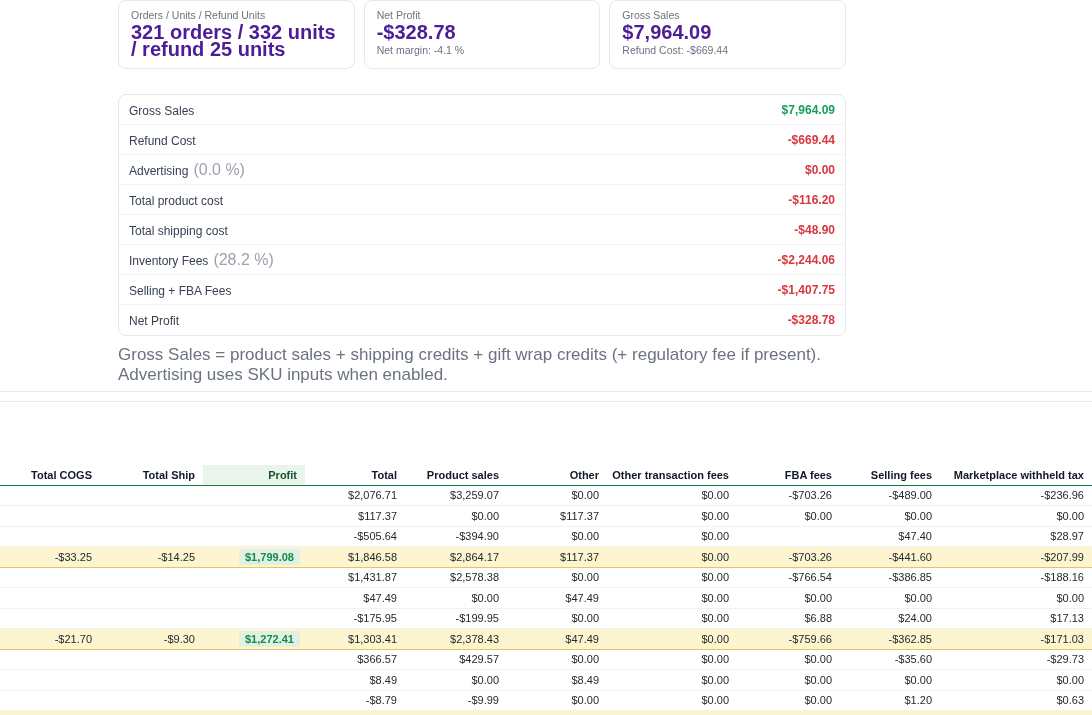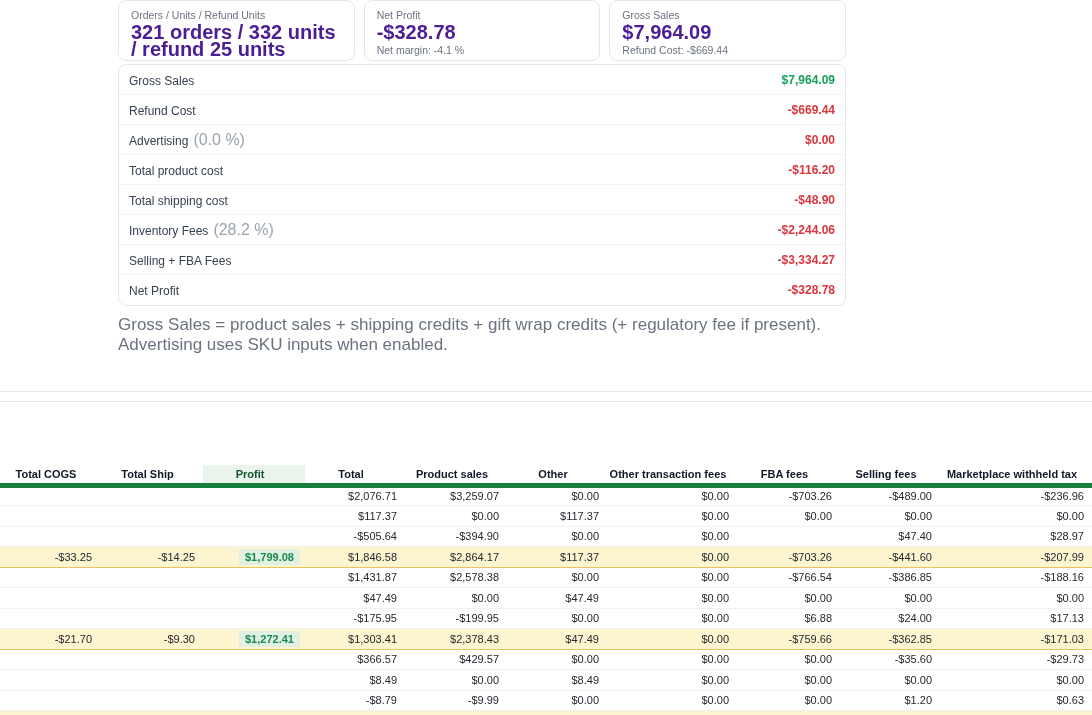--- a/index.html
+++ b/index.html
@@ -12,21 +12,21 @@
   .page { position:absolute; inset:0; }
 
   
   .summary-wrap { position:absolute; left:118px; top:0; width:728px; }
   .summary-header { height:38px; display:flex; align-items:center; justify-content:space-between; }
   .title-group { display:flex; align-items:center; gap:7px; }
   .section-title { font-size:13px; font-weight:600; color:#111827; }
   .timezone { font-size:11px; color:#6b7280; }
   .pin-icon svg { display:block; }
 
-  .cards { display:flex; gap:9px; height:61px; margin-bottom:3px; }
+  .cards { display:flex; gap:9px; height:69px; margin-bottom:25px; }
   .card {
     flex:1; border:1px solid #e5e7eb; border-radius:8px;
     padding:8px 12px; background:#fff;
   }
   .card-label { font-size:10.5px; color:#6b7280; margin-bottom:3px; }
   .card-value { font-size:20px; line-height:16.5px; font-weight:700; color:#4c1d95; }
   .card-sub { font-size:10.5px; color:#6b7280; margin-top:3px; }
 
   .summary-list { border:1px solid #e5e7eb; border-radius:8px; overflow:hidden; background:#fff; }
   .srow {
@@ -43,23 +43,23 @@
   .footnote { margin-top:9px; font-size:17px; color:#6b7280; }
 
   .hr { position:absolute; left:0; width:1092px; border-top:1px solid #e8e8e8; }
   .hr1 { top:391px; }
   .hr2 { top:401px; }
 
   
   .table-wrap { position:absolute; left:0; top:465px; width:1092px; }
   table { width:1092px; table-layout:fixed; border-collapse:collapse; }
   th {
-    height:20px; vertical-align:middle; 
+    height:20px; vertical-align:middle; text-align:right;
     font-size:11px; font-weight:700; color:#111827;
-    padding:0 8px 0 0; border-bottom:5px solid #15803d; white-space:nowrap;
+    padding:0 8px 0 0; border-bottom:1px solid #15803d; white-space:nowrap;
   }
   th.profit-col { background:var(--profit_header_bg,#e9f5ec); color:#14532d; }
   td {
     height:20.5px; vertical-align:middle; text-align:right;
     font-size:11px; color:#24292f; padding:0 8px 0 0;
     border-bottom:1px solid #f1f1f1; white-space:nowrap;
   }
   tr.hl td {
     background:var(--highlight_bg,#fdf4d0);
     border-top:1px solid var(--highlight_border,#e8c45e);
@@ -117,21 +117,21 @@
         <div class="srow">
           <span><span class="slabel">Total shipping cost</span></span>
           <span class="sval tone-red">-$48.90</span>
         </div>
         <div class="srow">
           <span><span class="slabel">Inventory Fees</span><span class="snote">(28.2 %)</span></span>
           <span class="sval tone-red">-$2,244.06</span>
         </div>
         <div class="srow">
           <span><span class="slabel">Selling + FBA Fees</span></span>
-          <span class="sval tone-red">-$3,334.27</span>
+          <span class="sval tone-red">-$1,407.75</span>
         </div>
         <div class="srow">
           <span><span class="slabel">Net Profit</span></span>
           <span class="sval tone-red">-$328.78</span>
         </div>
       </div>
 
     <div class="footnote">Gross Sales = product sales + shipping credits + gift wrap credits (+ regulatory fee if present). Advertising uses SKU inputs when enabled.</div>
   </div>
 

